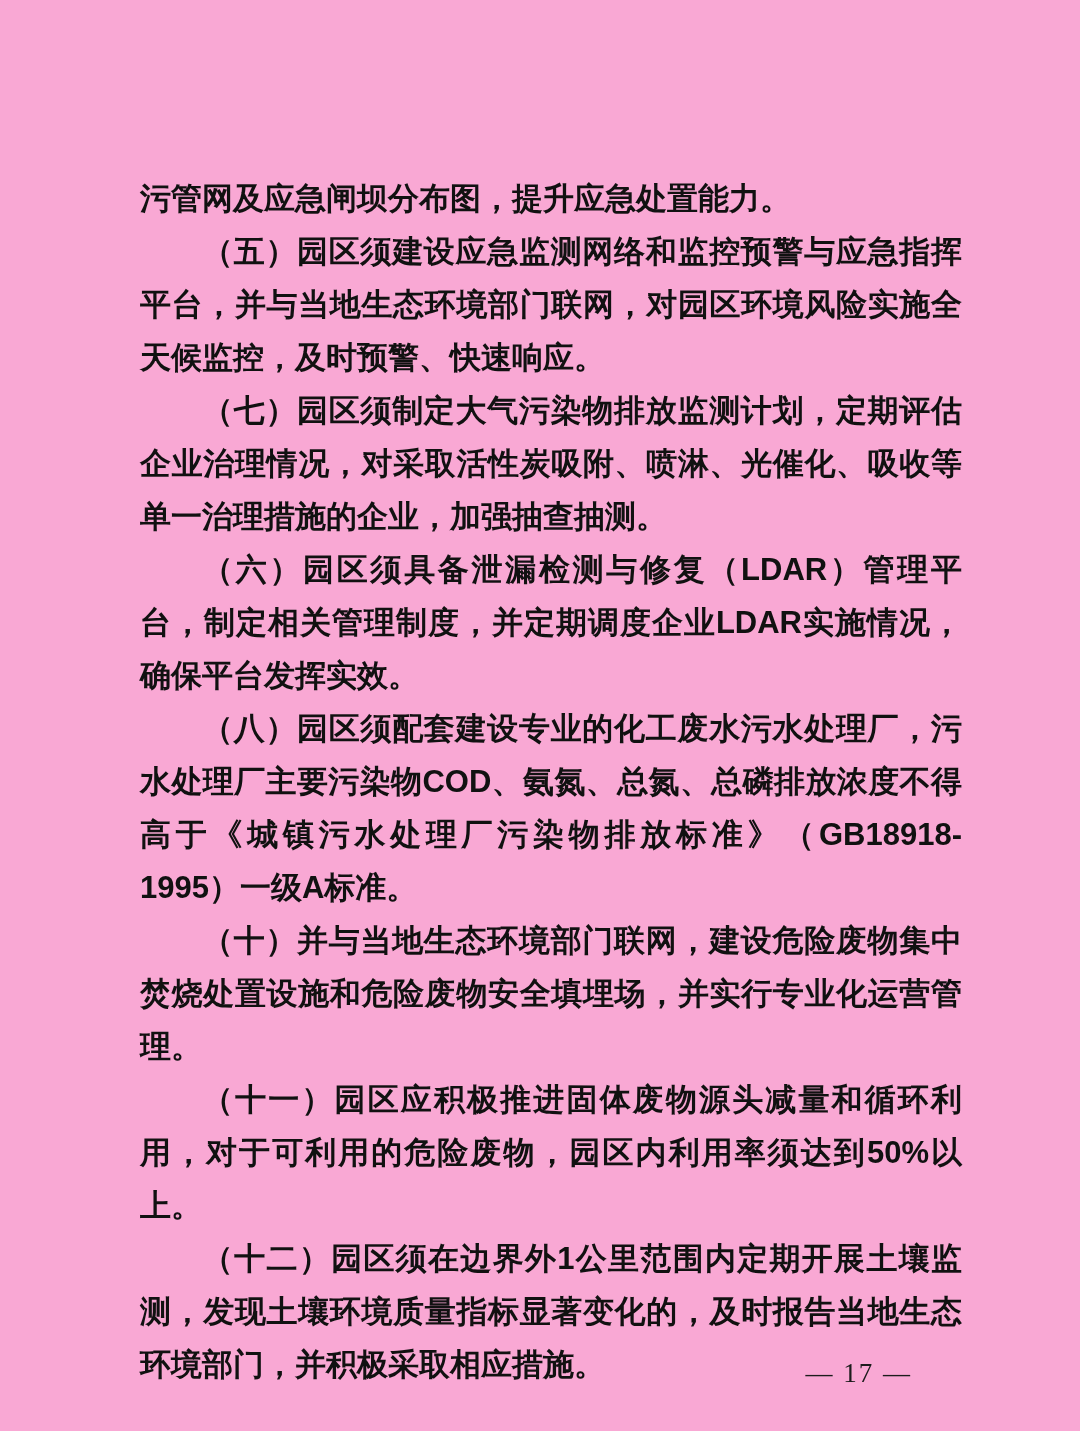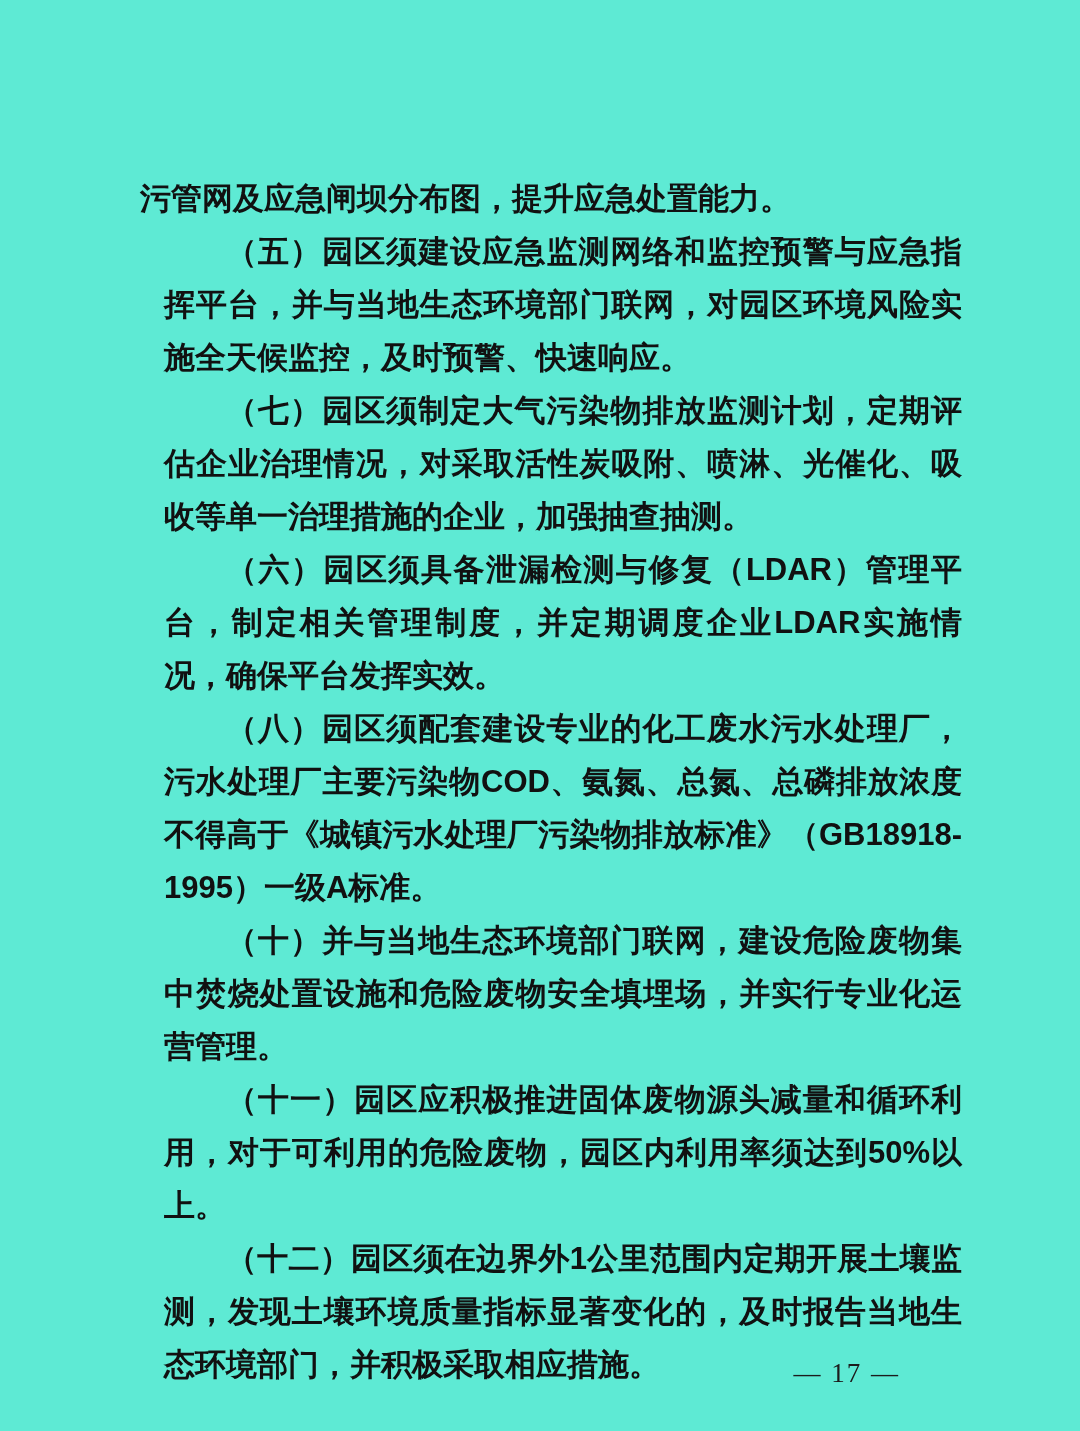--- a/index.html
+++ b/index.html
@@ -10,46 +10,45 @@
       width: 1080px;
       height: 1431px;
       background: #ffffff;
       overflow: hidden;
     }
     .page {
       box-sizing: border-box;
       position: relative;
       width: 1080px;
       height: 1431px;
-      background: #5eead4;
+      background: #f9a8d4;
       font-family: "Liberation Sans", sans-serif;
     }
     .content {
       position: absolute;
       top: 172px;
       left: 140px;
       width: 822px;
       color: #111111;
       font-size: 31px;
       line-height: 53px;
       font-weight: 600;
       text-align: justify;
       text-justify: inter-ideograph;
     }
     .content p {
       margin: 0;
       padding: 0;
     }
     .content p.indent {
       text-indent: 2em;
-      margin-left: 24px;
     }
     .page-number {
       position: absolute;
-      right: 180px;
+      right: 168px;
       bottom: 42px;
       font-family: "Liberation Serif", serif;
       font-size: 27px;
       font-weight: 400;
       color: #1c1c1c;
       letter-spacing: 2px;
     }
   </style>
 </head>
 <body>

